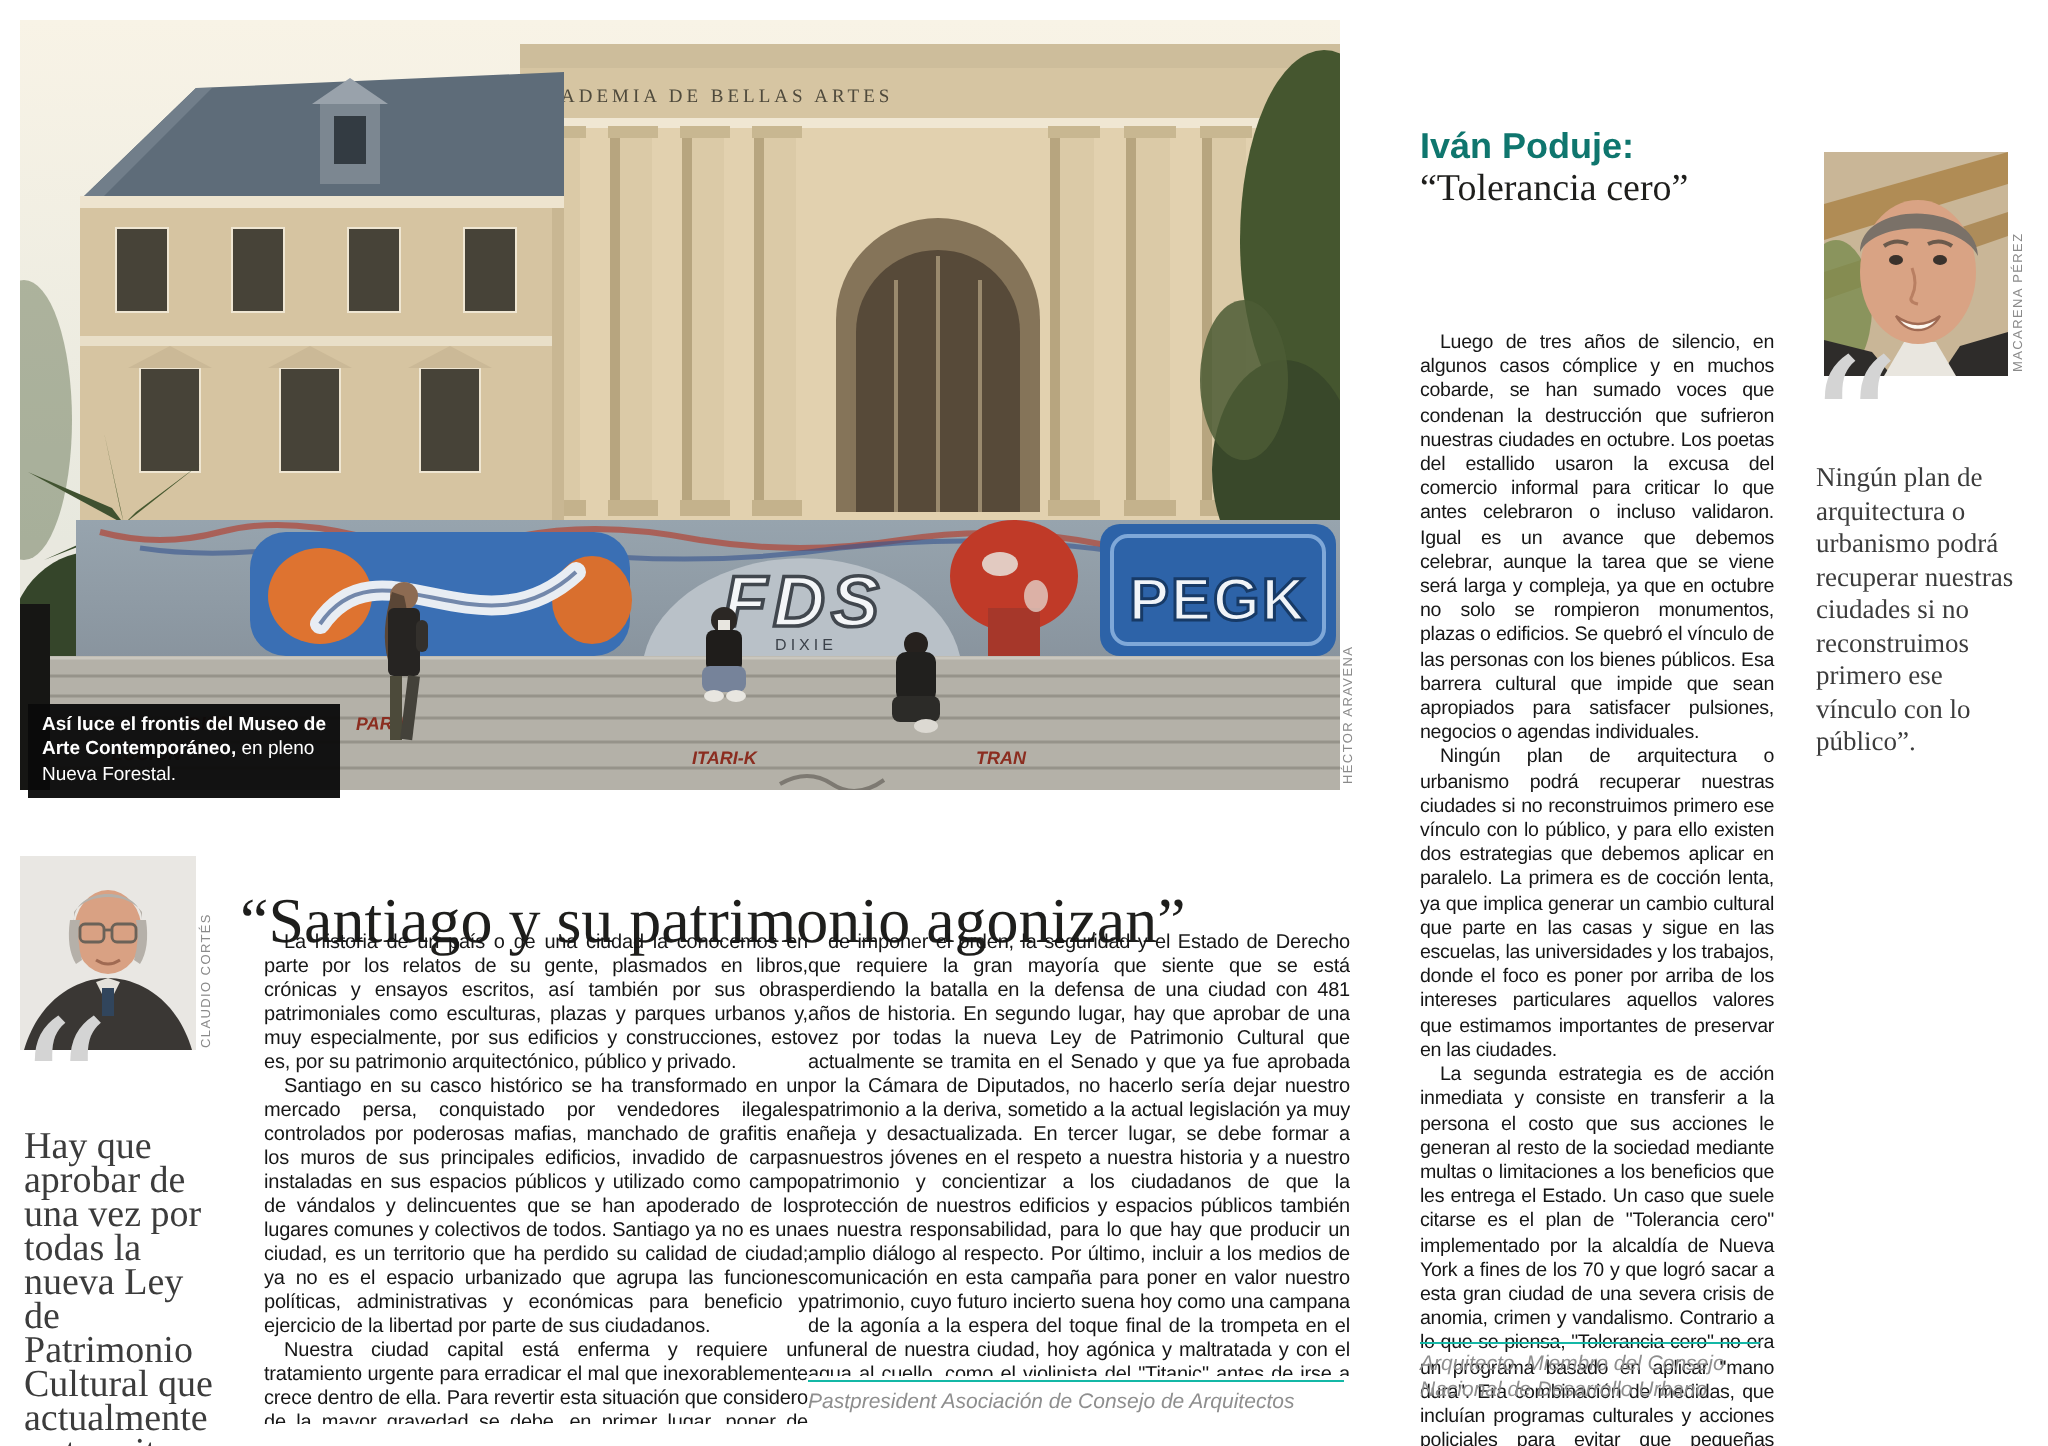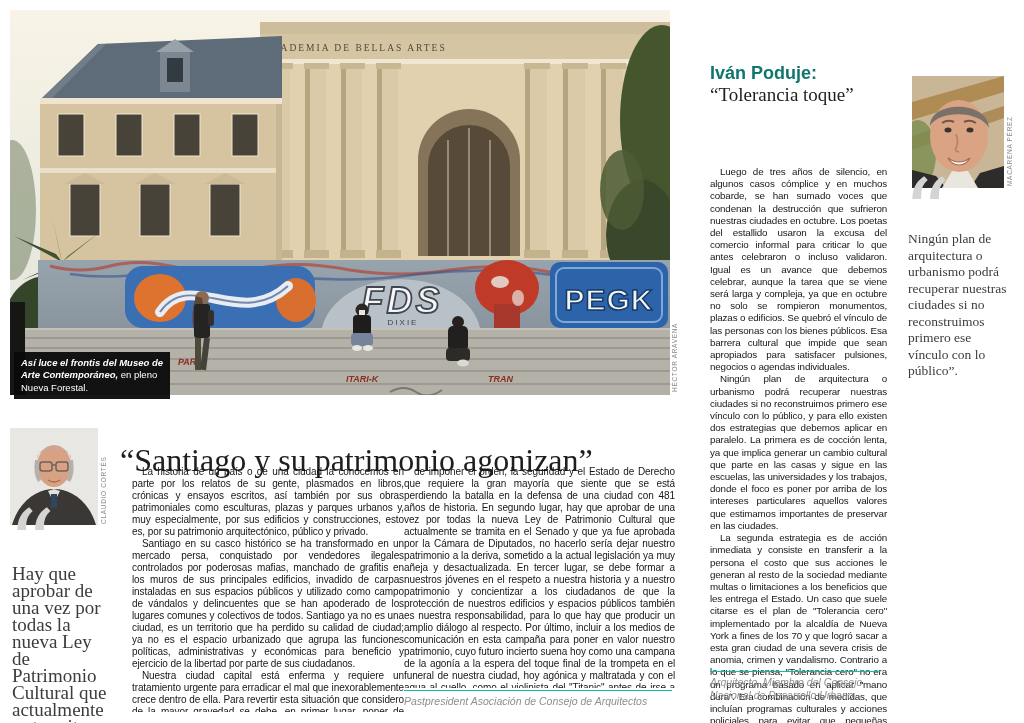--- a/index.html
+++ b/index.html
@@ -4,21 +4,21 @@
 <style>
   html,body{margin:0;padding:0;background:#ffffff;}
   #page{position:relative;width:1024px;height:723px;background:#ffffff;overflow:hidden;
         font-family:"Liberation Sans",sans-serif;color:#1a1a1a;}
   .abs{position:absolute;}
 
   
   .photo-wrap{left:10px;top:10px;width:660px;height:385px;overflow:hidden;background:#e9e8df;}
   .photo-caption{left:14px;top:352px;width:142px;background:rgba(10,10,10,.95);color:#fff;
                  padding:5px 7px;font-size:9.5px;line-height:1.3;}
-  .photo-caption b{font-weight:bold;font-style:italic;}
+  .photo-caption b{font-weight:bold;}
   .vcredit{color:#8a8a8a;font-size:6.5px;letter-spacing:.7px;white-space:nowrap;
            transform:rotate(-90deg);transform-origin:0 0;}
 
   
   .kicker{color:#0f766e;font-weight:bold;}
   .a1-kicker{left:120px;top:421px;font-size:19px;}
   .a1-headline{left:120px;top:442px;font-family:"Liberation Serif",serif;font-size:32px;color:#1e1e1c;}
   .bodycol{font-size:10px;line-height:12px;letter-spacing:-.1px;text-align:justify;color:#161616;}
   .bodycol p{margin:0;text-indent:10px;}
   .a1-col1{left:120px;top:466px;width:272px;height:246px;overflow:hidden;margin-left:12px;}
@@ -280,21 +280,21 @@
       <line x1="42" y1="37" x2="46" y2="37" stroke="#6b6258" stroke-width="1.4"></line>
       <path d="M38 52 q6 4 12 0" fill="none" stroke="#a06a52" stroke-width="1.5"></path>
     </svg>
   </div>
   <span class="abs vcredit" style="left:100px;top:524px;">CLAUDIO CORTÉS</span>
 
   <div class="abs quote-glyph lq-glyph">“</div>
   <div class="abs pullquote lq-text">Hay que aprobar de una vez por todas la nueva Ley de Patrimonio Cultural que actualmente se tramita en el Senado”.</div>
 
   <div class="abs kicker a2-kicker">Iván Poduje:</div>
-  <div class="abs a2-headline">“Tolerancia toque”</div>
+  <div class="abs a2-headline">“Tolerancia cero”</div>
 
   <div class="abs a2-body">
     <p>Luego de tres años de silencio, en algunos casos cómplice y en muchos cobarde, se han sumado voces que condenan la destrucción que sufrieron nuestras ciudades en octubre. Los poetas del estallido usaron la excusa del comercio informal para criticar lo que antes celebraron o incluso validaron. Igual es un avance que debemos celebrar, aunque la tarea que se viene será larga y compleja, ya que en octubre no solo se rompieron monumentos, plazas o edificios. Se quebró el vínculo de las personas con los bienes públicos. Esa barrera cultural que impide que sean apropiados para satisfacer pulsiones, negocios o agendas individuales.</p>
     <p>Ningún plan de arquitectura o urbanismo podrá recuperar nuestras ciudades si no reconstruimos primero ese vínculo con lo público, y para ello existen dos estrategias que debemos aplicar en paralelo. La primera es de cocción lenta, ya que implica generar un cambio cultural que parte en las casas y sigue en las escuelas, las universidades y los trabajos, donde el foco es poner por arriba de los intereses particulares aquellos valores que estimamos importantes de preservar en las ciudades.</p>
     <p>La segunda estrategia es de acción inmediata y consiste en transferir a la persona el costo que sus acciones le generan al resto de la sociedad mediante multas o limitaciones a los beneficios que les entrega el Estado. Un caso que suele citarse es el plan de "Tolerancia cero" implementado por la alcaldía de Nueva York a fines de los 70 y que logró sacar a esta gran ciudad de una severa crisis de anomia, crimen y vandalismo. Contrario a lo que se piensa, "Tolerancia cero" no era un programa basado en aplicar "mano dura". Era combinación de medidas, que incluían programas culturales y acciones policiales para evitar que pequeñas infracciones escalen hasta enfermar cuadras o barrios completos, como está ocurriendo en Chile hoy.</p>
   </div>
   <div class="abs bio a2-bio">Arquitecto. Miembro del Consejo Nacional de Desarrollo Urbano</div>
 
   <div class="abs ivan-photo">
     <svg width="92" height="112" viewBox="0 0 92 112">

